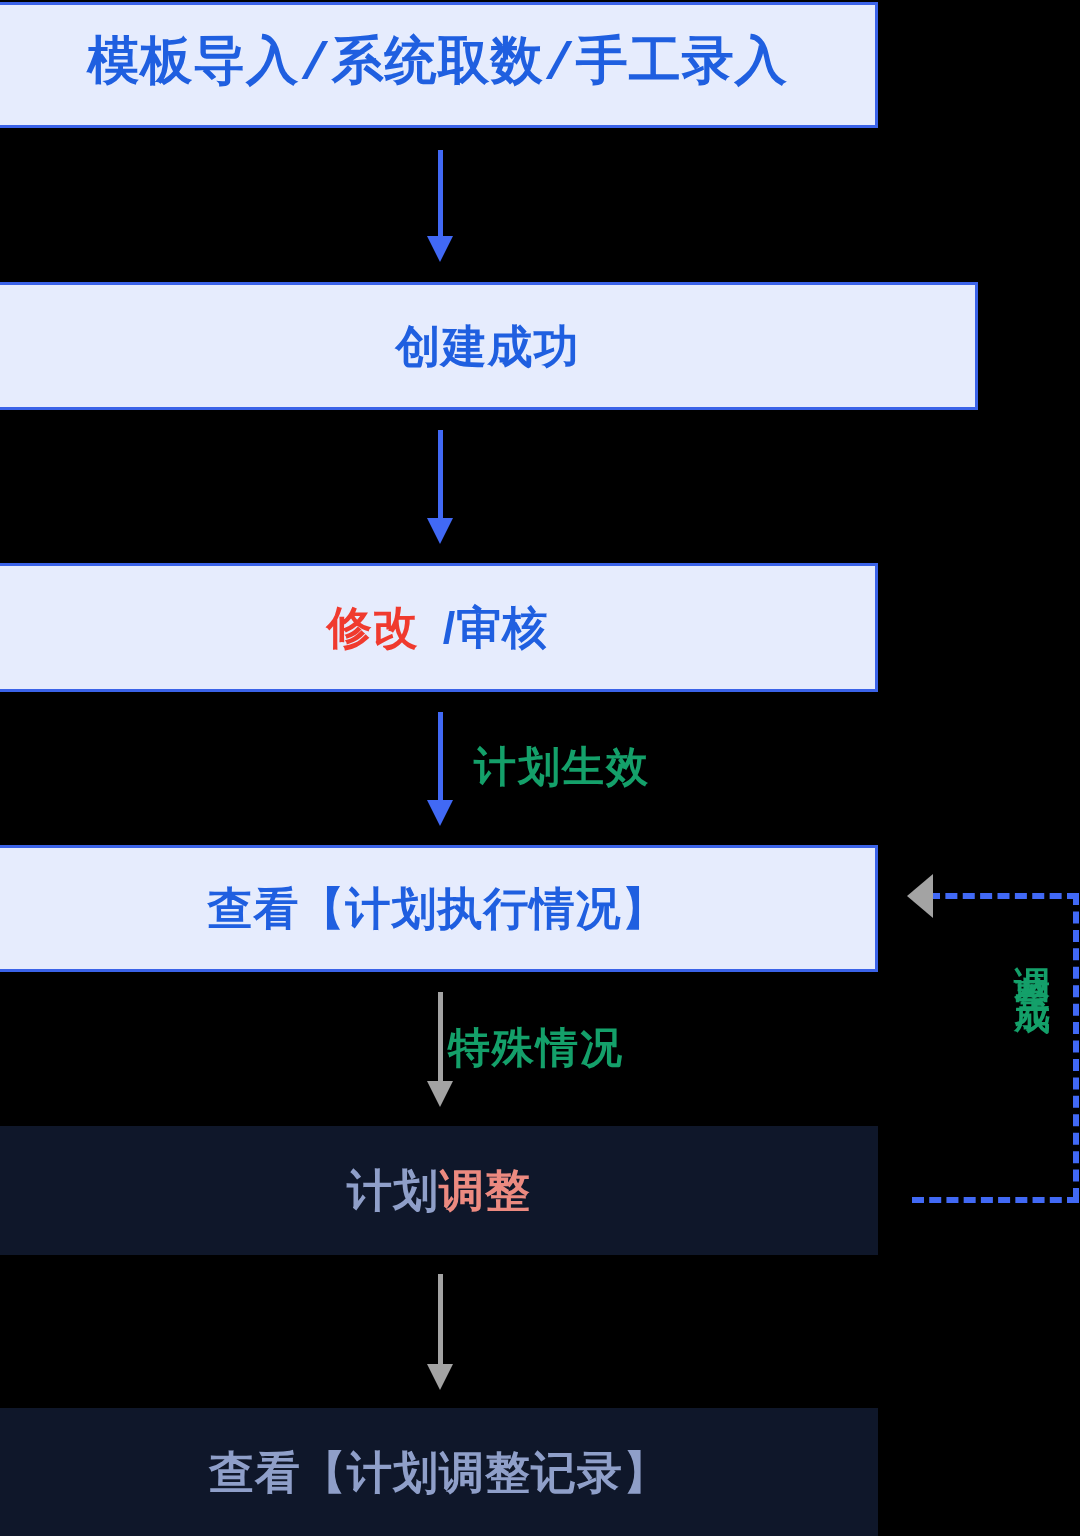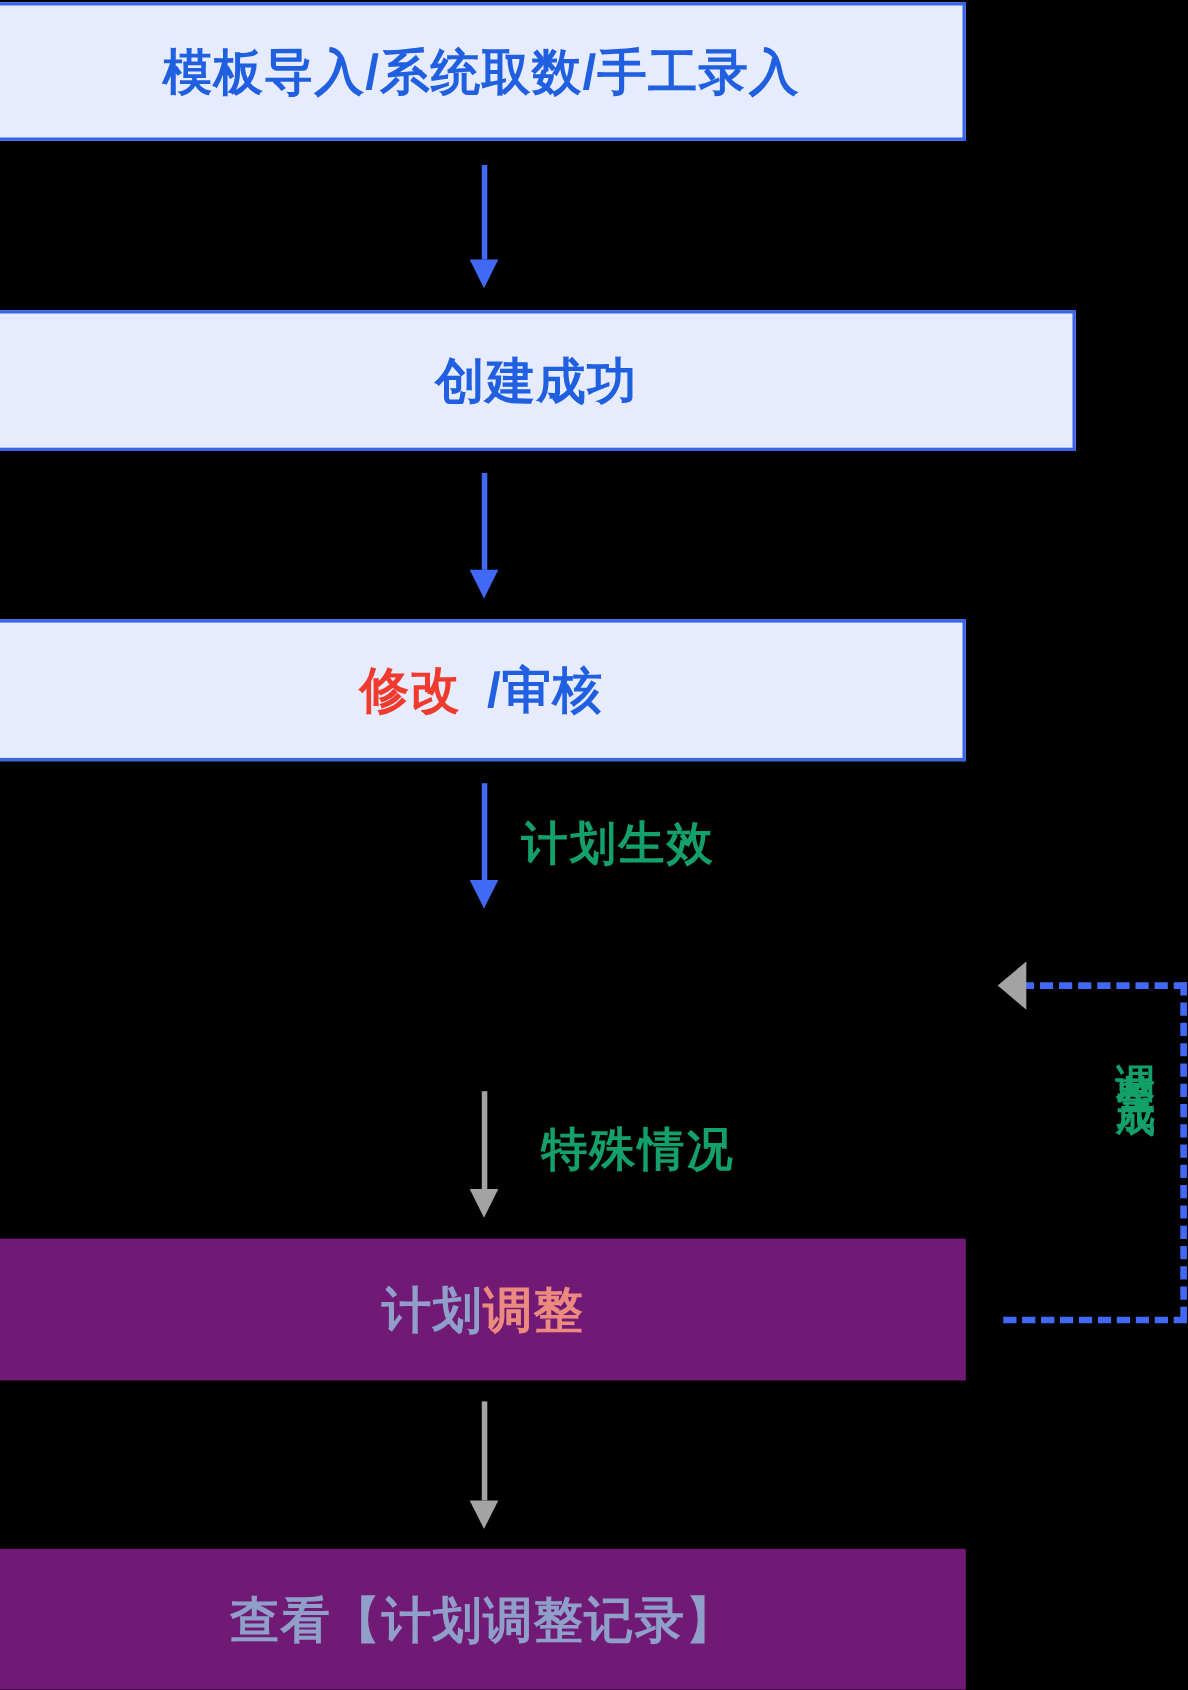--- a/index.html
+++ b/index.html
@@ -35,21 +35,21 @@
     white-space: nowrap;
   }
 
   .node.primary {
     background: #e6ecfd;
     border: 3px solid #3b63e8;
     border-left: none;
   }
 
   .node.muted {
-    background: #701a75;
+    background: #0f172a;
     border: none;
   }
 
   .node-text {
     font-weight: bold;
     letter-spacing: 1px;
     line-height: 1;
   }
 
   .t-blue   { color: #1f5fe0; }
@@ -59,21 +59,21 @@
   .t-salmon { color: #ec8a80; }
 
   
   #node-1 { left: 0px; top: 2px;    width: 878px; height: 126px; }
   #node-2 { left: 0px; top: 282px;  width: 978px; height: 128px; }
   #node-3 { left: 0px; top: 563px;  width: 878px; height: 129px; gap: 24px; }
   #node-4 { left: 0px; top: 845px;  width: 878px; height: 127px; }
   #node-5 { left: 0px; top: 1126px; width: 878px; height: 129px; }
   #node-6 { left: 0px; top: 1408px; width: 878px; height: 128px; }
 
-  #node-1 .node-text { font-size: 45px; }
+  #node-1 .node-text { font-size: 52px; font-family: Liberation Mono, monospace; }
   #node-2 .node-text { font-size: 45px; }
   #node-3 .node-text { font-size: 45px; }
   #node-4 .node-text { font-size: 45px; }
   #node-5 .node-text { font-size: 45px; }
   #node-6 .node-text { font-size: 45px; }
 
   
   .arrow-v {
     position: absolute;
     width: 40px;
@@ -121,21 +121,21 @@
   
   .edge-label {
     position: absolute;
     font-size: 42px;
     font-weight: bold;
     letter-spacing: 2px;
     line-height: 1;
     white-space: nowrap;
   }
   #label-effective { left: 474px; top: 746px; }
-  #label-special   { left: 492px; top: 1027px; font-family: Liberation Mono, monospace; }
+  #label-special   { left: 448px; top: 1027px; }
 
   
   .loop-h {
     position: absolute;
     height: 0;
     border-top: 6px dashed #4169f5;
   }
   .loop-v {
     position: absolute;
     width: 0;
@@ -196,20 +196,23 @@
     <span class="node-text t-red">修改</span>
       <span class="node-text t-blue">/审核</span>
   </div>
 
   <div class="arrow-v arrow-blue" id="arrow-3">
     <div class="shaft"></div>
     <div class="head"></div>
   </div>
   <div class="edge-label t-green" id="label-effective">计划生效</div>
 
+  <div class="node primary" id="node-4">
+    <span class="node-text t-blue">查看【计划执行情况】</span>
+  </div>
 
   <div class="arrow-v arrow-gray" id="arrow-4">
     <div class="shaft"></div>
     <div class="head"></div>
   </div>
   <div class="edge-label t-green" id="label-special">特殊情况</div>
 
   <div class="node muted" id="node-5">
     <span class="node-text t-gray-blue">计划</span>
       <span class="node-text t-salmon">调整</span>

